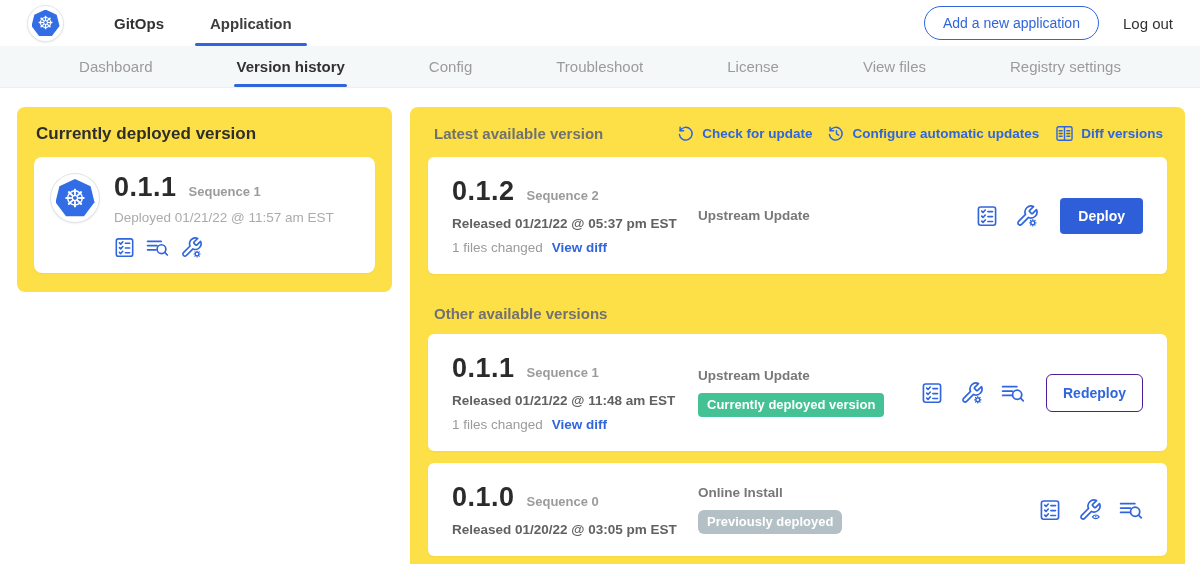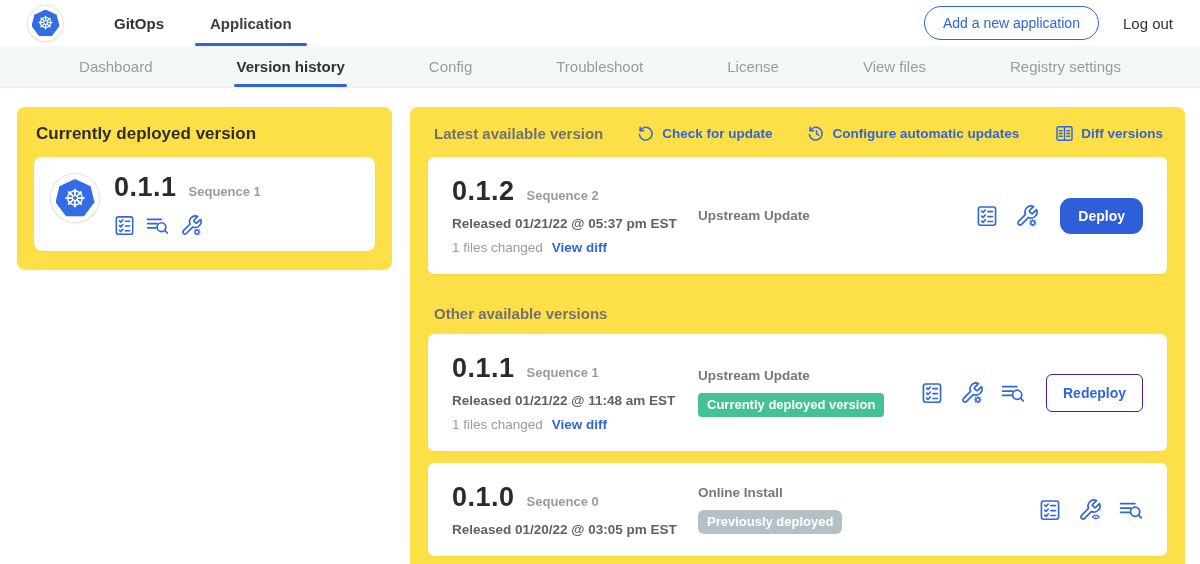--- a/index.html
+++ b/index.html
@@ -53,38 +53,38 @@
   .dc-version-row { display:flex; align-items:baseline; gap:12px; }
   .dc-version { font-size:27px; font-weight:700; color:#2b2b2b; letter-spacing:.5px; }
   .dc-seq { font-size:13px; font-weight:600; color:#9b9b9b; }
   .dc-date { margin-top:7px; font-size:13.5px; font-weight:500; color:#ababab; }
   .dc-icons { margin-top:11px; display:flex; align-items:center; gap:11px; color:#3065dd; }
 
   
   .versions-panel { flex:1; padding:16px 18px 20px; }
   .vp-header { display:flex; align-items:center; padding:1px 4px 0 6px; }
   .vp-title { font-size:15px; font-weight:600; color:#717171; }
-  .vp-actions { margin-left:auto; display:flex; align-items:center; gap:36px; }
+  .vp-actions { margin-left:auto; display:flex; align-items:center; gap:16px; }
   .vp-action { display:flex; align-items:center; gap:7px; color:#3065dd; font-size:13.5px; font-weight:700; cursor:pointer; }
   .version-card { background:#fff; border-radius:6px; padding:19px 24px; display:flex; align-items:center; box-shadow:0 1px 2px rgba(0,0,0,.04); margin-top:14px; }
   .vc-left { width:246px; flex:0 0 auto; }
   .vc-version-row { display:flex; align-items:baseline; gap:12px; }
   .vc-version { font-size:27px; font-weight:700; color:#2b2b2b; letter-spacing:.5px; }
   .vc-seq { font-size:13px; font-weight:600; color:#9b9b9b; }
   .vc-released { margin-top:9px; font-size:13.5px; font-weight:600; color:#616161; }
   .vc-files { margin-top:9px; font-size:13.5px; font-weight:500; color:#9b9b9b; display:flex; gap:9px; align-items:baseline; }
   .view-diff { color:#3065dd; font-weight:700; cursor:pointer; }
   .vc-mid { flex:1; display:flex; flex-direction:column; justify-content:center; gap:10px; padding-right:10px; }
   .vc-source { font-size:13.5px; font-weight:700; color:#787878; }
   .badge { width:fit-content; font-size:13px; font-weight:700; color:#fff; padding:4px 9px 5px; border-radius:4px; }
   .badge-green { background:#44c295; }
   .badge-gray  { background:#b3c0c6;border-radius:6px; }
   .vc-right { display:flex; align-items:center; gap:17px; color:#3065dd; }
   .icon-btn { display:flex; align-items:center; cursor:pointer; color:#3065dd; }
-  .deploy-btn { background:#2f5fd8; color:#fff; border:none; border-radius:11px; font-size:14px; font-weight:700; padding:10px 18px; margin-left:4px; font-family:inherit; cursor:pointer; }
+  .deploy-btn { background:#2f5fd8; color:#fff; border:none; border-radius:4px; font-size:14px; font-weight:700; padding:10px 18px; margin-left:4px; font-family:inherit; cursor:pointer; }
   .redeploy-btn { background:#fff; color:#3065dd; border:1px solid #4c1d95; border-radius:6px; font-size:14px; font-weight:700; padding:10px 16px; margin-left:4px; font-family:inherit; cursor:pointer; }
   .other-title { margin:31px 0 0 6px; font-size:15px; font-weight:600; color:#717171; }
   .gap-sm { margin-top:12px; }
   svg { display:block; }
 </style>
 </head>
 <body>
 
 <header class="header">
   <div class="logo-badge">
@@ -120,20 +120,21 @@
     <div class="panel-title">Currently deployed version</div>
     <div class="deployed-card">
       <div class="k8s-circle">
         <div class="heptagon big">☸</div>
       </div>
       <div>
         <div class="dc-version-row">
           <span class="dc-version">0.1.1</span>
           <span class="dc-seq">Sequence 1</span>
         </div>
+        <div class="dc-date">Deployed 01/21/22 @ 11:57 am EST</div>
         <div class="dc-icons">
           <span class="icon-btn">
             <svg viewBox="0 0 20 20" width="21" height="21" fill="none" stroke="currentColor" stroke-width="1.5" stroke-linecap="round" stroke-linejoin="round">
                 <rect x="2.2" y="1.8" width="15.6" height="16.6" rx="2"></rect>
                 <path d="M5.2 5.6l1.2 1.2 2-2.2"></path>
                 <path d="M10.8 6h4.2"></path>
                 <path d="M5.2 10.1l1.2 1.2 2-2.2"></path>
                 <path d="M10.8 10.5h4.2"></path>
                 <path d="M5.2 14.6l1.2 1.2 2-2.2"></path>
                 <path d="M10.8 15h4.2"></path>

